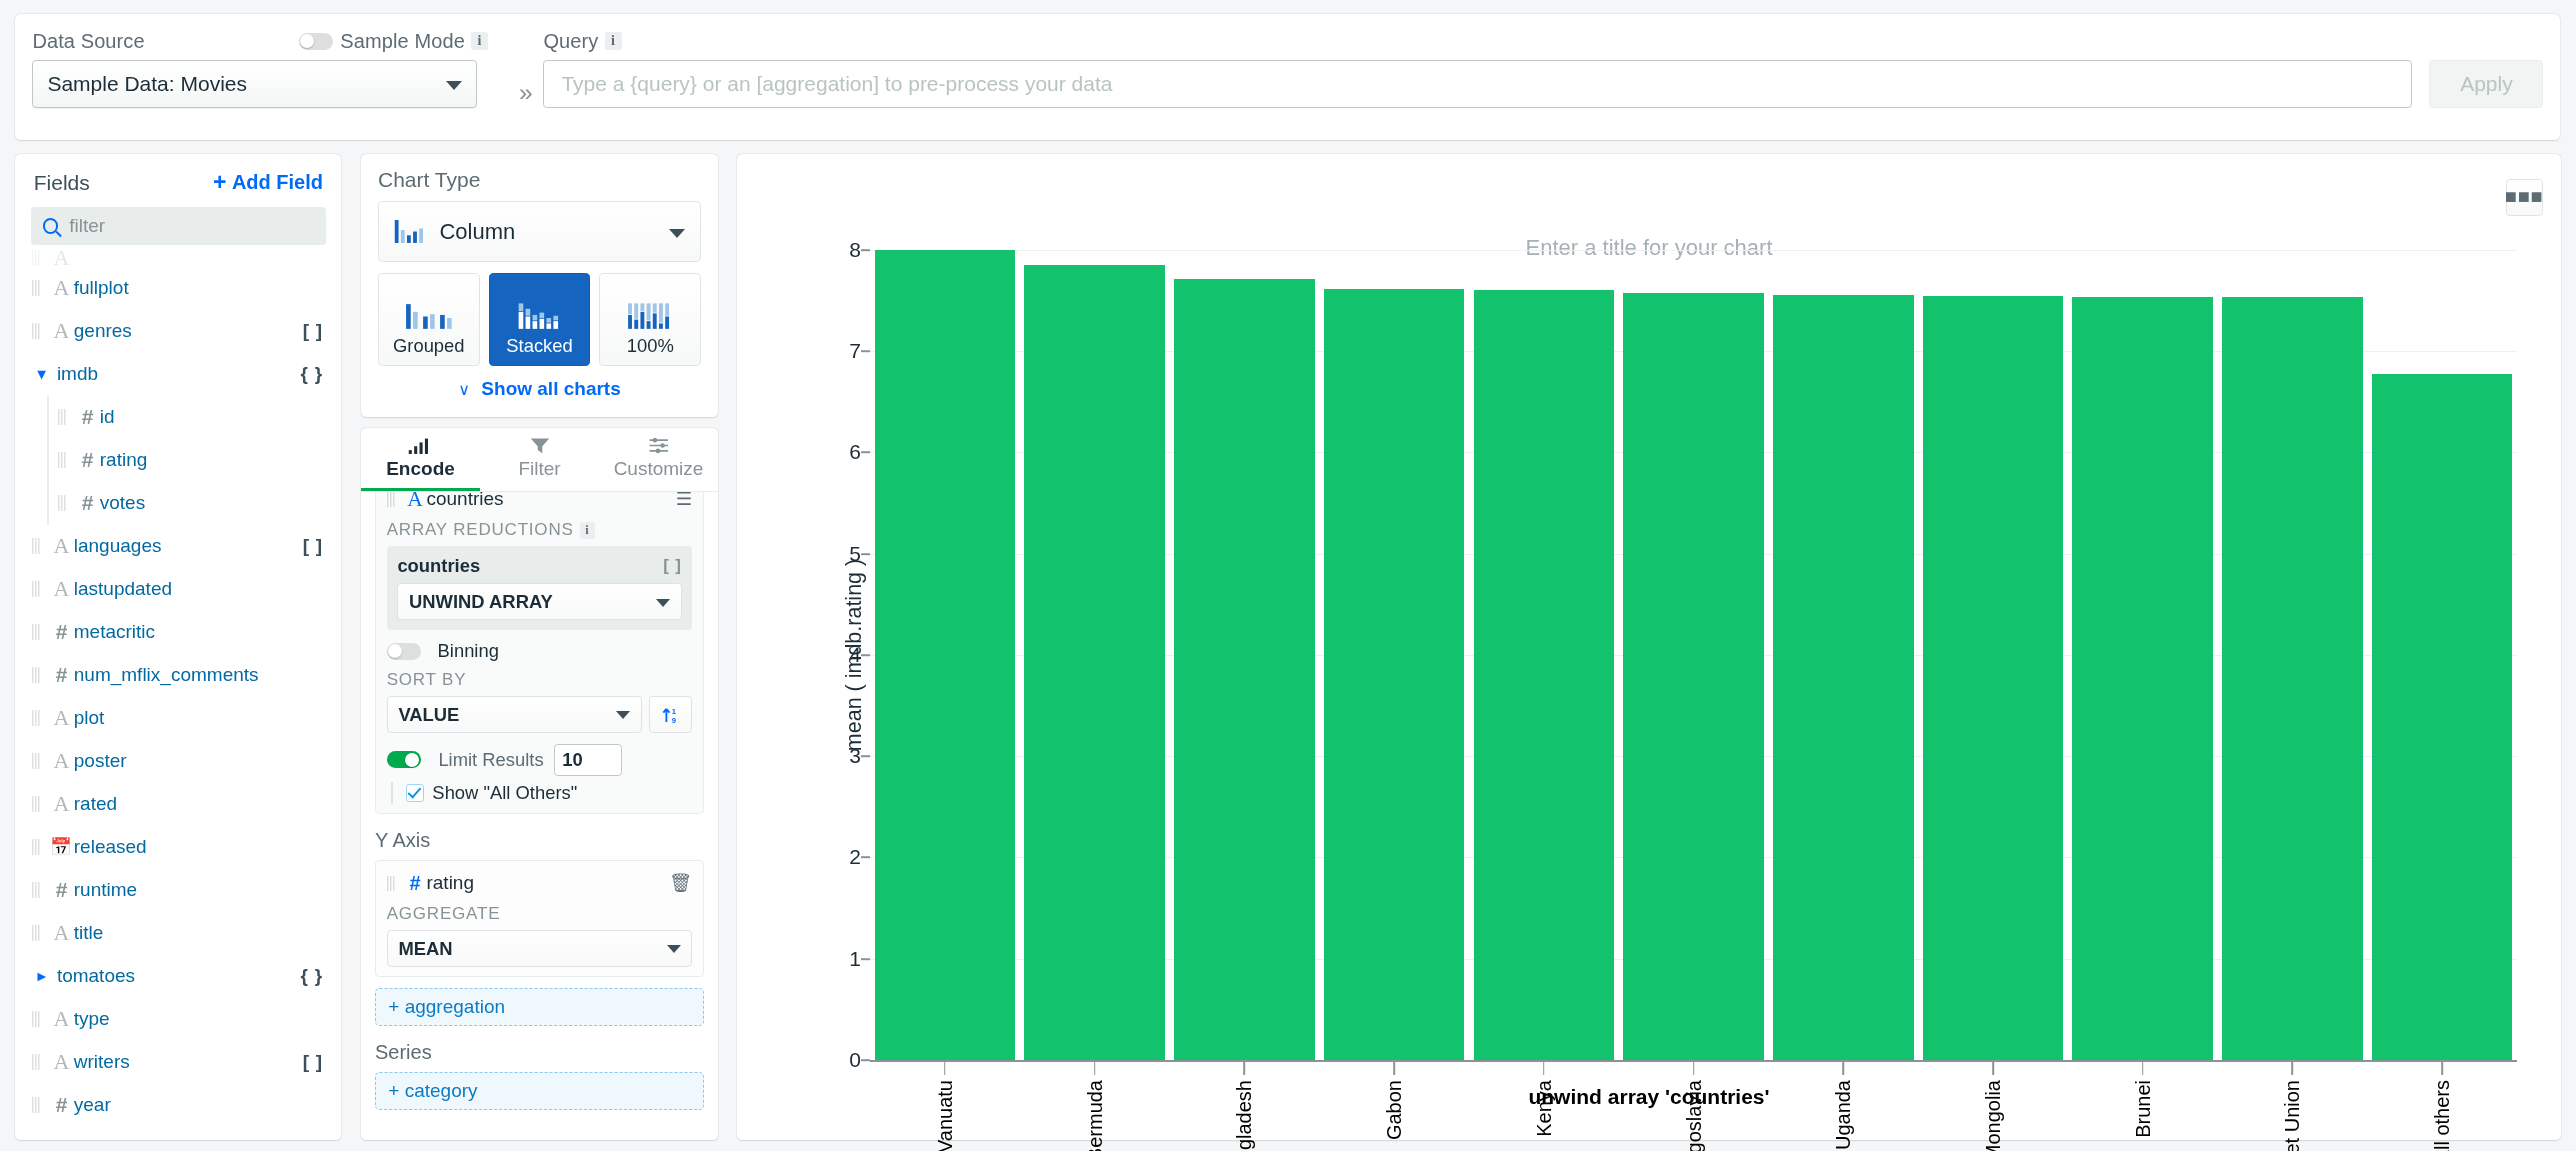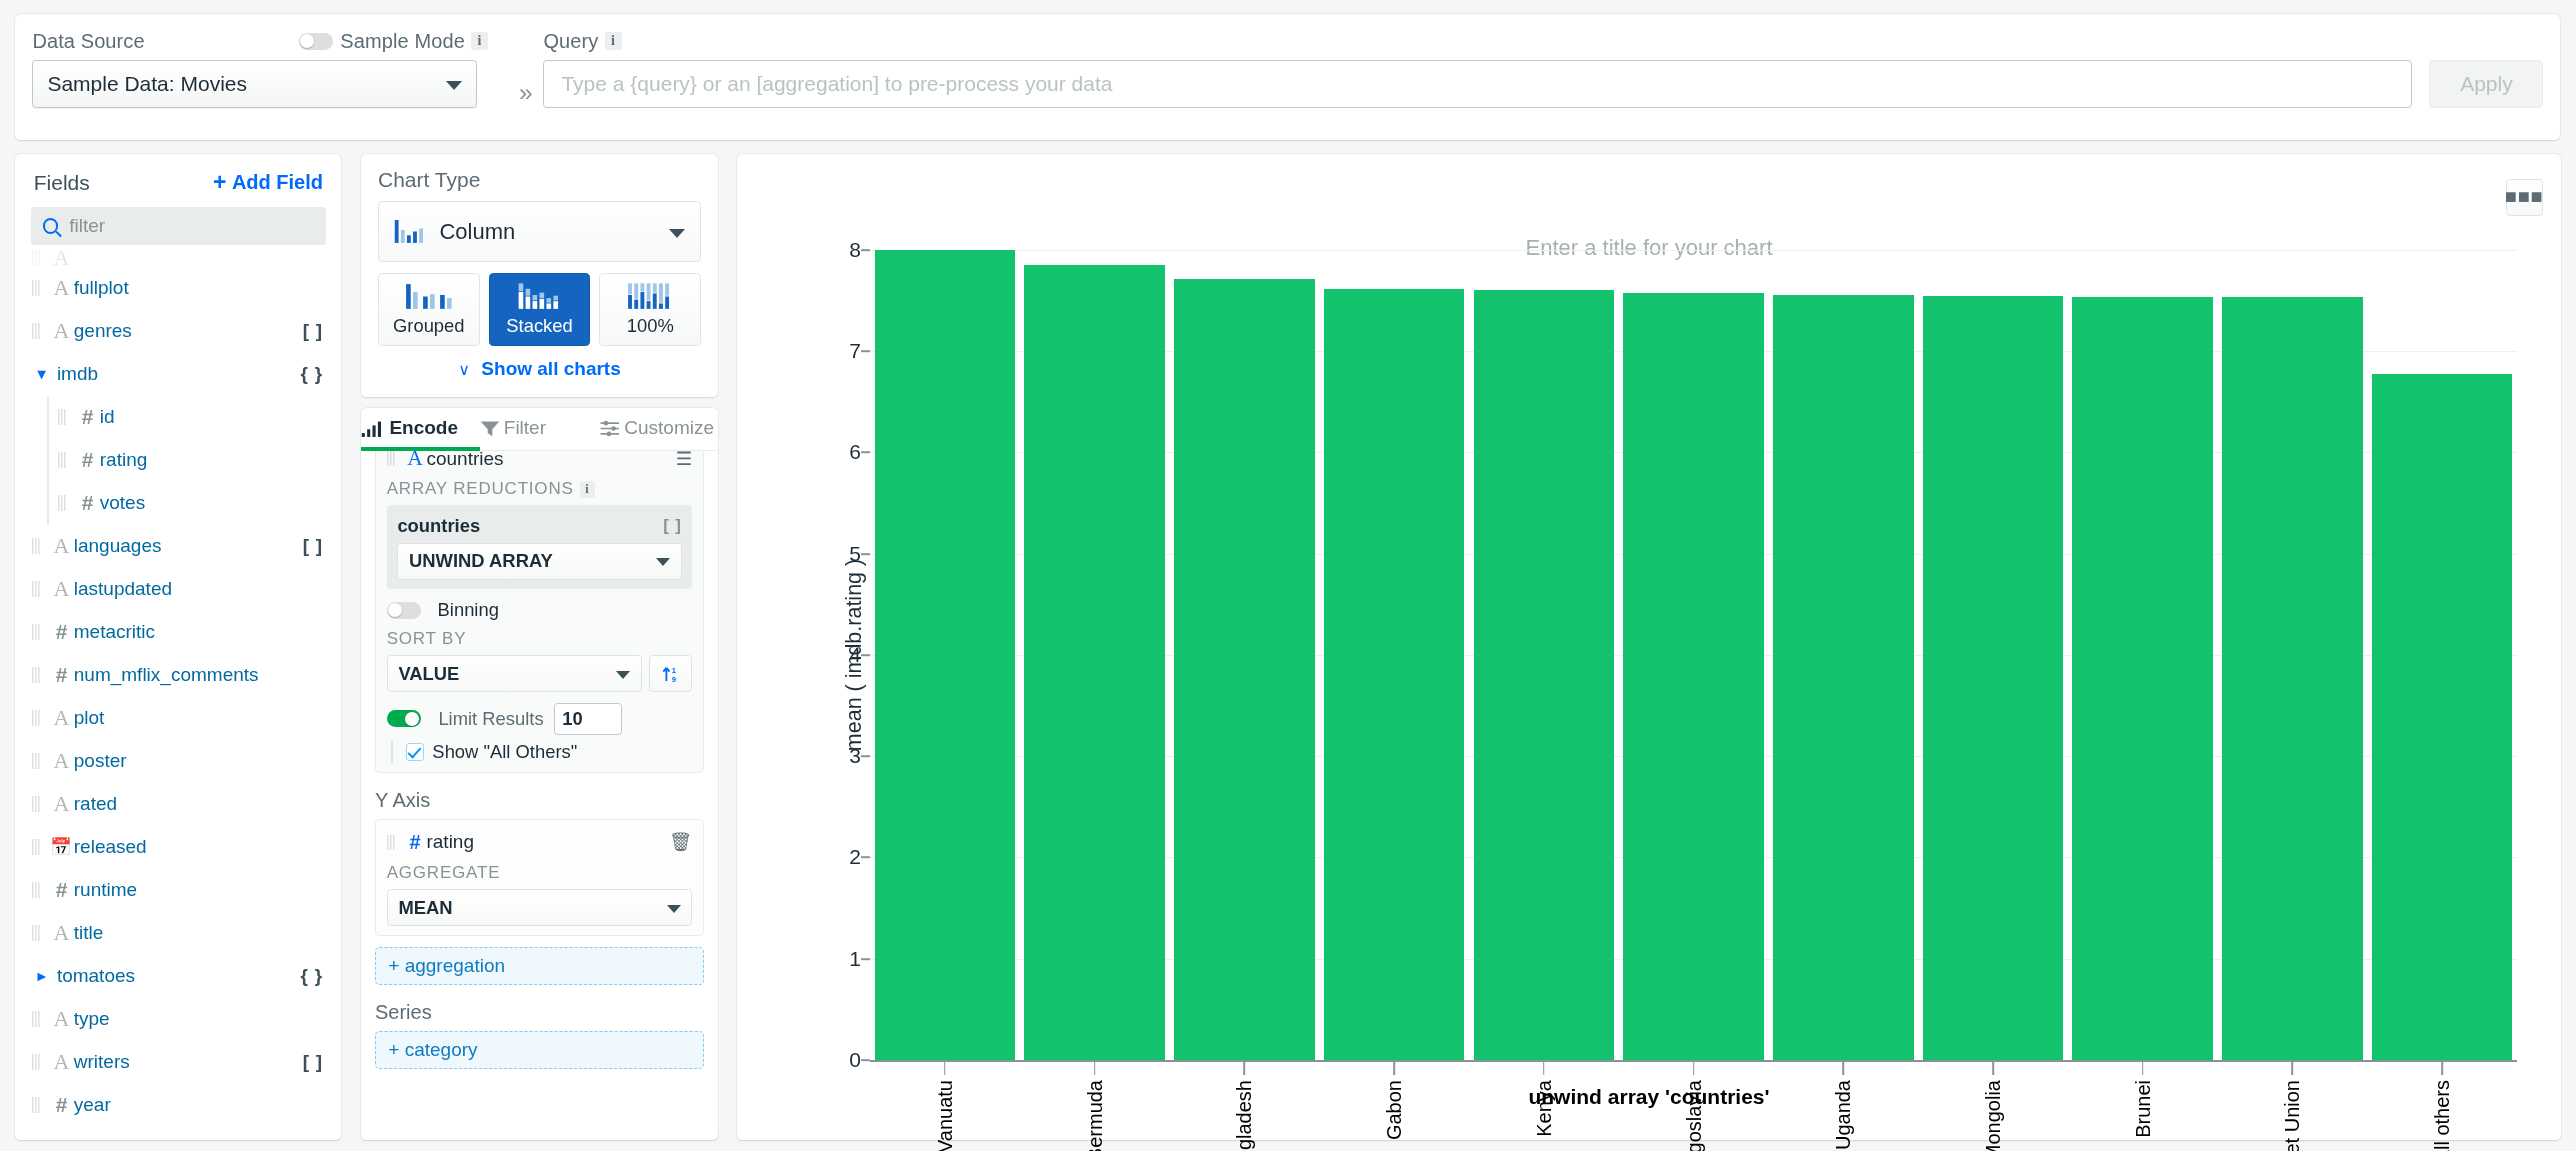--- a/index.html
+++ b/index.html
@@ -150,38 +150,38 @@
     display:flex; align-items:center; padding:0 14px; position:relative;
   }
   .ct-name { font-size:22px; color:#1c2d38; margin-left:15.4px; }
   .ct-select .caret {
     position:absolute; right:15.4px; top:50%; margin-top:-3.1px;
     width:0; height:0; border-left:8.4px solid transparent;
     border-right:8.4px solid transparent; border-top:9.2px solid #3d4f58;
   }
   .variant-row { display:flex; gap:9.2px; margin-top:10.7px; }
   .variant {
-    flex:1; height:73px; border:0.8px solid #e1e4e6; border-radius:4.6px;
+    flex:1; height:93px; border:0.8px solid #e1e4e6; border-radius:4.6px;
     background:linear-gradient(#ffffff,#f7f8f8);
     display:flex; flex-direction:column; align-items:center; justify-content:flex-end;
     padding-bottom:7.7px; gap:3px;
   }
   .variant.active { background:#1565c0; border-color:#0f5bad; }
   .variant-lbl { font-size:18.4px; color:#1c2d38; }
   .variant.active .variant-lbl { color:#fff; }
   .showall {
     text-align:center; margin-top:12.3px; font-size:19px; color:#016bf8; font-weight:700;
   }
   .showall .dc { font-weight:400; margin-right:6.1px; font-size:16px; }
 
   .enc-card { flex:1; display:flex; flex-direction:column; overflow:hidden; }
   .tabs { display:flex; border-bottom:0.8px solid #e8edeb; position:relative; }
   .tab {
     flex:1; text-align:center; padding:9.2px 0 10.7px 0;
-    display:flex; flex-direction:row; align-items:center; gap:3.8px;
+    display:flex; flex-direction:column; align-items:center; gap:3.8px;
   }
   .tab-lbl { font-size:19px; color:#889397; }
   .tab.active .tab-lbl { color:#1c2d38; font-weight:700; }
   .tab.active:after {
     content:""; position:absolute; bottom:-0.8px; left:0; width:33.33%;
     height:3.8px; background:#00ab4f;
   }
   .enc-body { flex:1; overflow:hidden; padding:0 14px; position:relative; }
 
   .chan-box {

